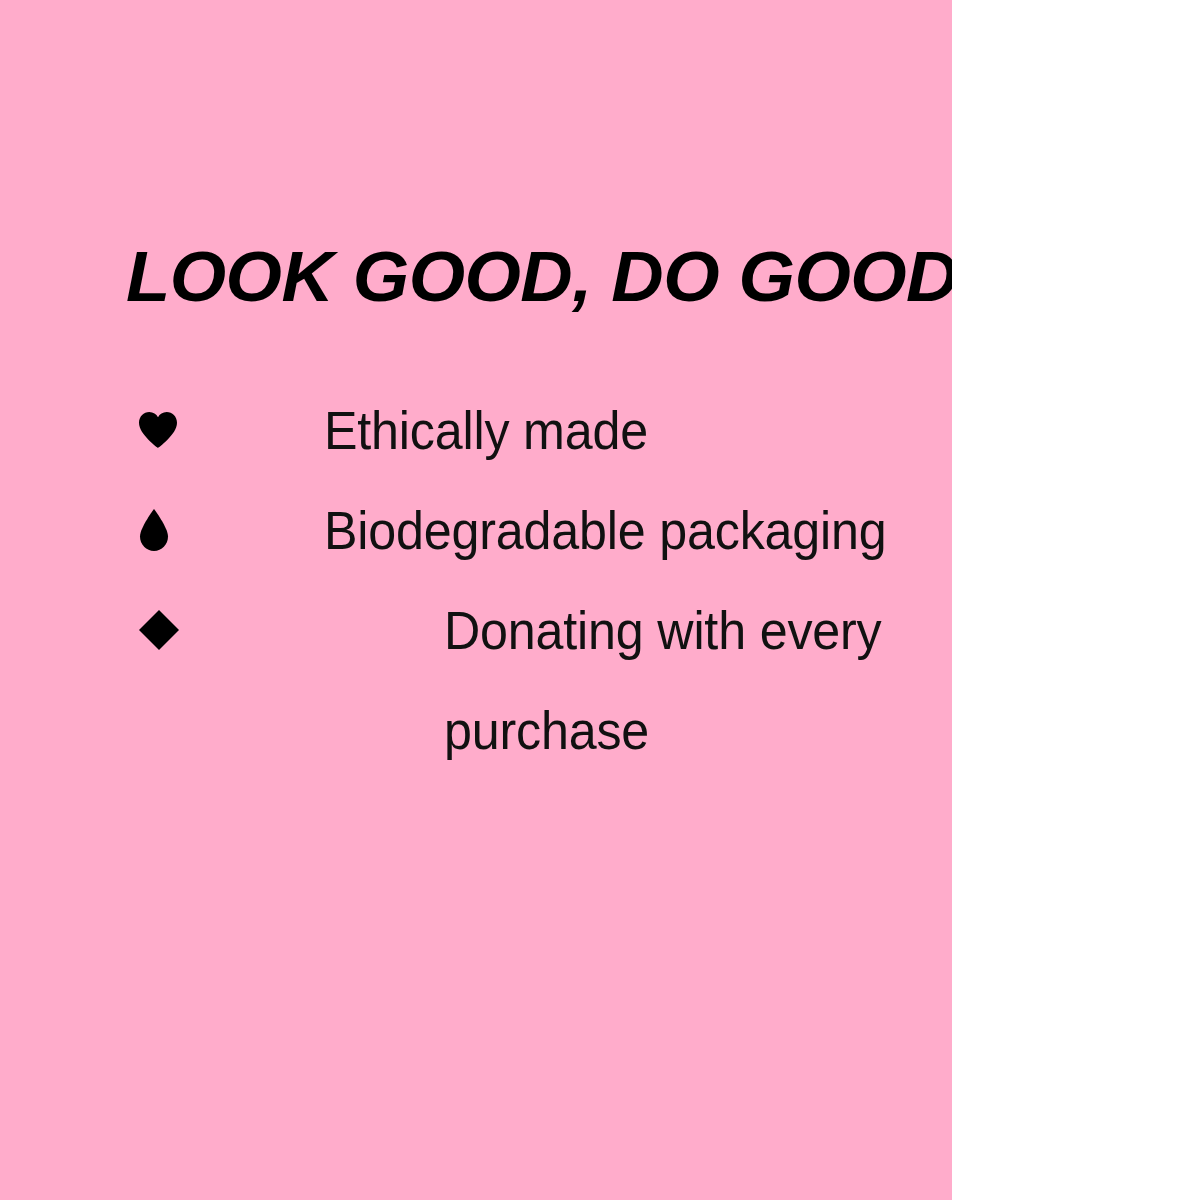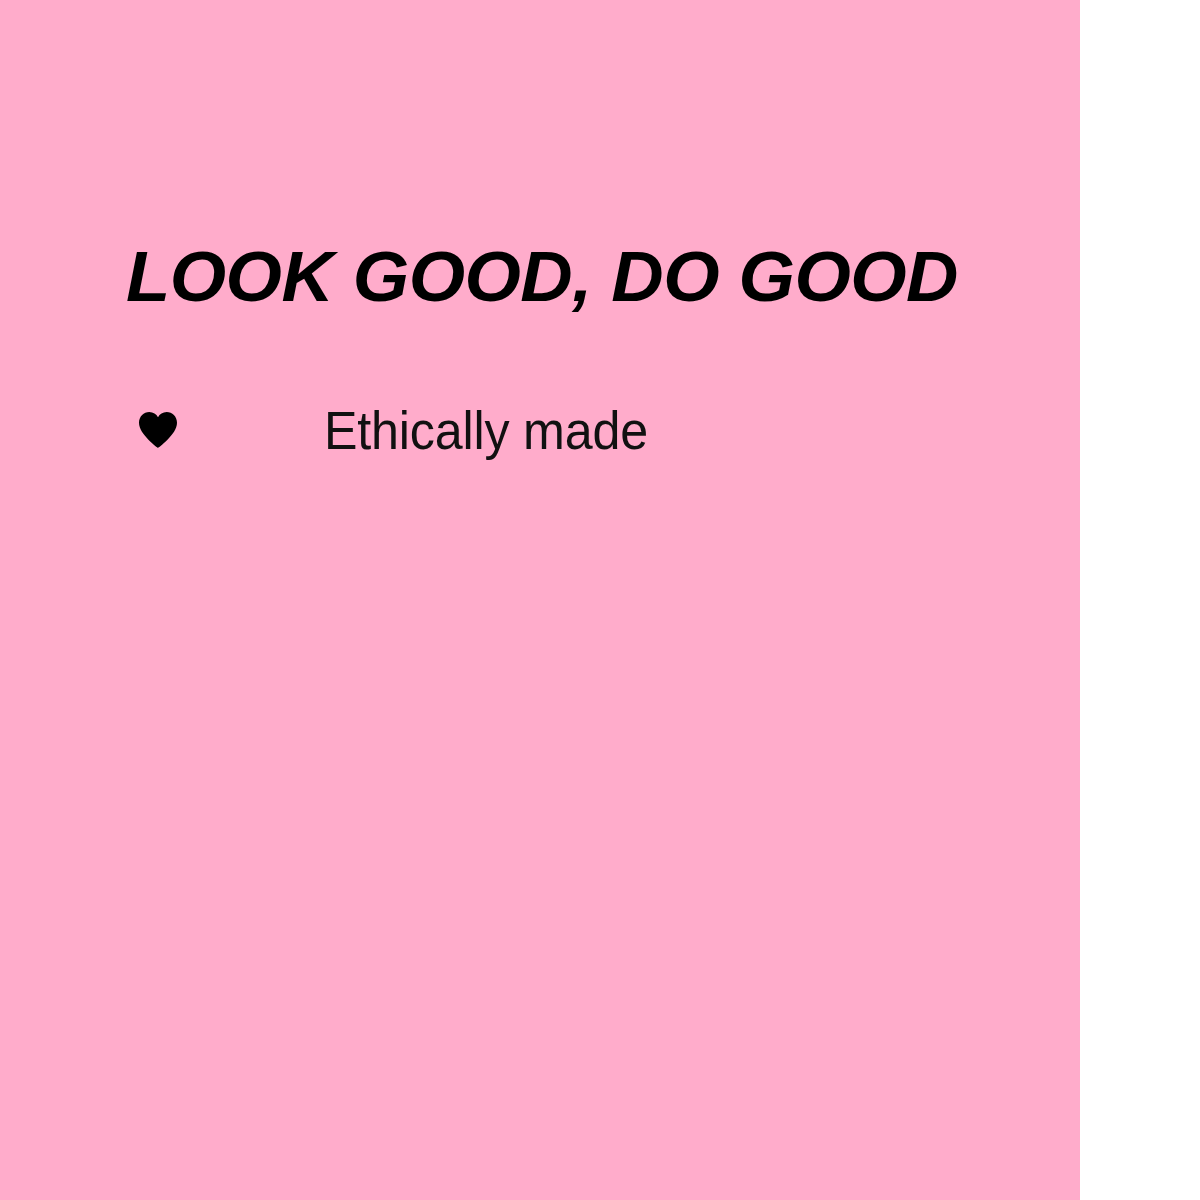--- a/index.html
+++ b/index.html
@@ -9,21 +9,21 @@
   }
   body {
     width: 1200px;
     height: 1200px;
     overflow: hidden;
     font-family: "Liberation Sans", sans-serif;
   }
 
   #poster {
     position: relative;
-    width: 1080px;
+    width: 952px;
     height: 1200px;
     background: #ffaccb;
     box-sizing: border-box;
     overflow: hidden;
   }
 
   
   #headline {
     position: absolute;
     left: 126px;
@@ -111,17 +111,33 @@
     <li class="benefit-row">
       <span class="benefit-icon">
         <svg width="40" height="38" viewBox="0 0 40 38" aria-hidden="true">
           <path d="M20 37 C20 37 1 23.5 1 11.8 C1 5.4 5.8 1 11.3 1 C15.2 1 18.3 3.1 20 6.2 C21.7 3.1 24.8 1 28.7 1 C34.2 1 39 5.4 39 11.8 C39 23.5 20 37 20 37 Z"></path>
         </svg>
       </span>
       <p class="benefit-text">Ethically made</p>
     </li>
 
 
+    <li class="benefit-row">
+      <span class="benefit-icon">
+        <svg width="32" height="44" viewBox="0 0 32 44" aria-hidden="true">
+          <path d="M16 1 C16 1 2 19.5 2 28.5 C2 36.5 8.3 43 16 43 C23.7 43 30 36.5 30 28.5 C30 19.5 16 1 16 1 Z"></path>
+        </svg>
+      </span>
+      <p class="benefit-text">Biodegradable packaging</p>
+    </li>
 
 
+    <li class="benefit-row wrap">
+      <span class="benefit-icon">
+        <svg width="42" height="42" viewBox="0 0 42 42" aria-hidden="true">
+          <path d="M21 1 L41 21 L21 41 L1 21 Z"></path>
+        </svg>
+      </span>
+      <p class="benefit-text">Donating with every purchase</p>
+    </li>
 
   </ul>
 </div>
 
 </body></html>

